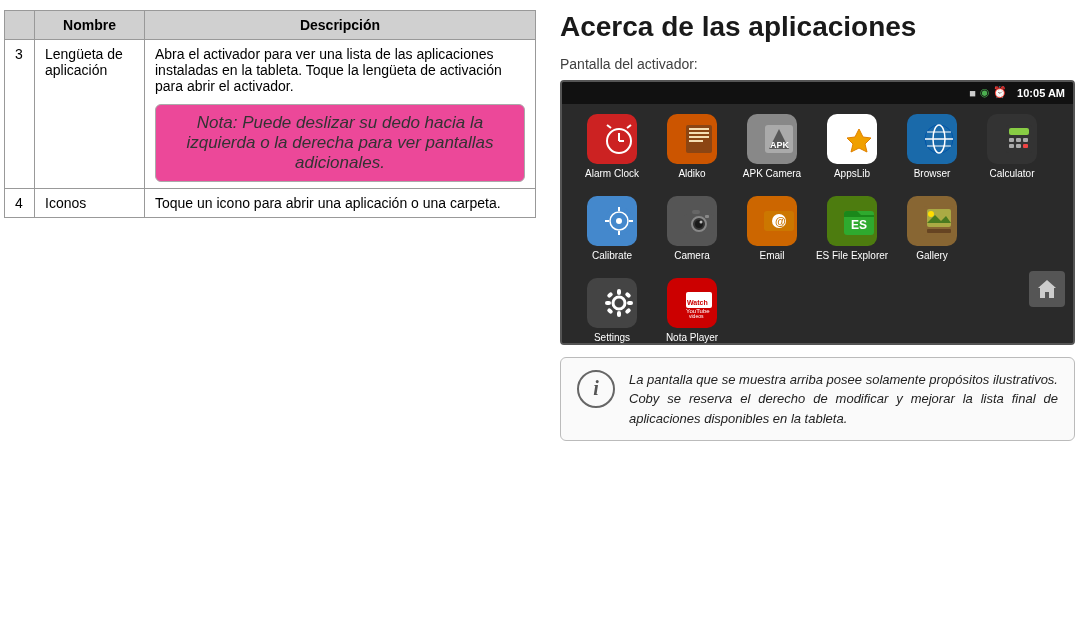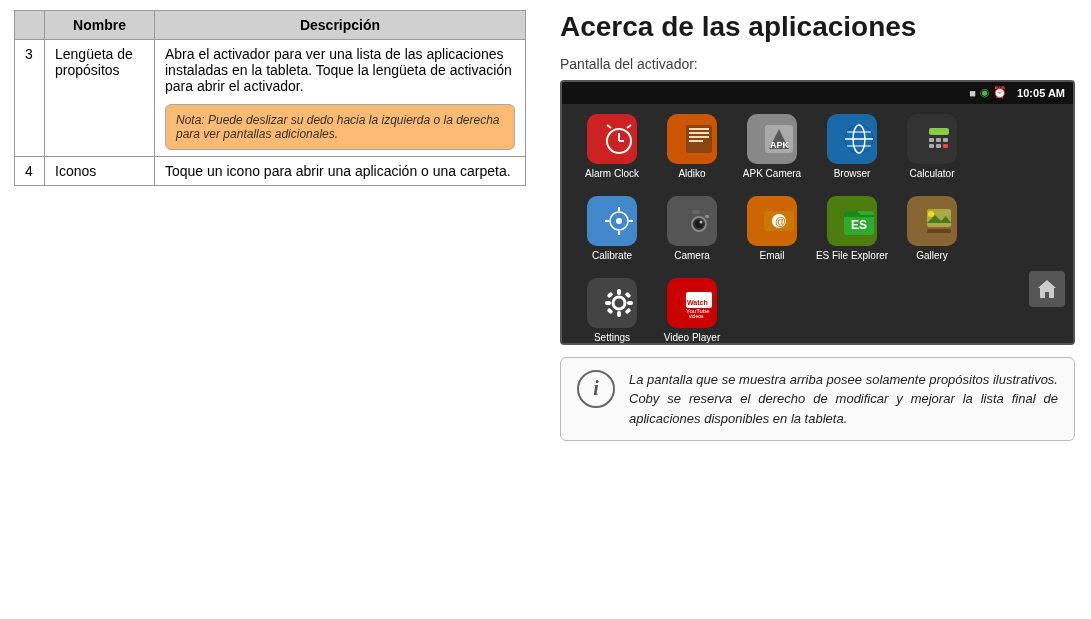--- a/index.html
+++ b/index.html
@@ -8,21 +8,21 @@
       background: #fff;
       width: 1091px;
       min-height: 619px;
       display: flex;
       flex-direction: row;
     }
 
     
     .left-panel {
       width: 540px;
-      padding: 10px 14px;
+      padding: 10px 4px;
       flex-shrink: 0;
     }
 
     table {
       width: 100%;
       border-collapse: collapse;
       font-size: 14px;
     }
 
     table th {
@@ -49,23 +49,24 @@
       width: 110px;
       font-weight: normal;
     }
 
     .note-box {
       border: 1px solid #aaa;
       border-radius: 6px;
       padding: 8px 10px;
       margin-top: 10px;
       font-style: italic;
-      font-size: 12px;
+      font-size: 17px;
       color: #333;
-      background: #fdba74;
+      background: #ec4899;
+      text-align: center;
     }
 
     
     .right-panel {
       flex: 1;
       padding: 10px 20px 10px 20px;
     }
 
     .right-panel h1 {
       font-size: 28px;
@@ -244,21 +245,21 @@
     <thead>
       <tr>
         <th style="width:30px;"></th>
         <th>Nombre</th>
         <th>Descripción</th>
       </tr>
     </thead>
     <tbody>
       <tr>
         <td>3</td>
-        <td>Lengüeta de propósitos</td>
+        <td>Lengüeta de aplicación</td>
         <td>
           <span>Abra el activador para ver una lista de las aplicaciones instaladas en la tableta. Toque la lengüeta de activación para abrir el activador.</span>
           <div class="note-box">
             <span>Nota: Puede deslizar su dedo hacia la izquierda o la derecha para ver pantallas adicionales.</span>
           </div>
         </td>
       </tr>
       <tr>
         <td>4</td>
         <td>Iconos</td>
@@ -317,20 +318,29 @@
           <div class="app-icon icon-apk">
             <svg width="36" height="36" viewBox="0 0 36 36">
               <rect x="4" y="4" width="28" height="28" rx="3" fill="#aaa"></rect>
               <polygon points="18,8 28,28 8,28" fill="#222" opacity="0.6"></polygon>
               <text x="9" y="27" fill="white" font-size="9" font-weight="bold">APK</text>
             </svg>
           </div>
           <span class="app-label">APK Camera</span>
         </div>
 
+        <div class="app-item">
+          <div class="app-icon icon-appslib">
+            <svg width="36" height="36" viewBox="0 0 36 36">
+              <rect x="2" y="2" width="32" height="32" rx="6" fill="#fff"></rect>
+              <path d="M18 8 L22 16 L30 17 L24 23 L26 31 L18 27 L10 31 L12 23 L6 17 L14 16 Z" fill="#f0a000" stroke="#e08000" stroke-width="1"></path>
+            </svg>
+          </div>
+          <span class="app-label">AppsLib</span>
+        </div>
 
         <div class="app-item">
           <div class="app-icon icon-browser">
             <svg width="36" height="36" viewBox="0 0 36 36">
               <circle cx="18" cy="18" r="14" fill="#1a6aaa" stroke="#0055aa" stroke-width="1"></circle>
               <ellipse cx="18" cy="18" rx="6" ry="14" fill="none" stroke="white" stroke-width="1.5"></ellipse>
               <line x1="4" y1="18" x2="32" y2="18" stroke="white" stroke-width="1.5"></line>
               <line x1="6" y1="11" x2="30" y2="11" stroke="white" stroke-width="1"></line>
               <line x1="6" y1="25" x2="30" y2="25" stroke="white" stroke-width="1"></line>
             </svg>
@@ -446,21 +456,21 @@
         <div class="app-item">
           <div class="app-icon icon-video">
             <svg width="36" height="36" viewBox="0 0 36 36">
               <rect x="2" y="2" width="32" height="32" rx="4" fill="#cc0000"></rect>
               <rect x="5" y="7" width="26" height="16" rx="2" fill="#fff"></rect>
               <text x="6" y="20" fill="#cc0000" font-size="7" font-weight="bold">Watch</text>
               <text x="5" y="28" fill="white" font-size="6">YouTube</text>
               <text x="8" y="33" fill="white" font-size="5">videos</text>
             </svg>
           </div>
-          <span class="app-label">Video Player</span>
+          <span class="app-label">Nota Player</span>
         </div>
       </div>
 
       <div class="home-btn">
         <svg width="22" height="22" viewBox="0 0 22 22">
           <polygon points="11,2 20,10 18,10 18,20 13,20 13,14 9,14 9,20 4,20 4,10 2,10" fill="#ccc"></polygon>
         </svg>
       </div>
     </div>
   </div>

